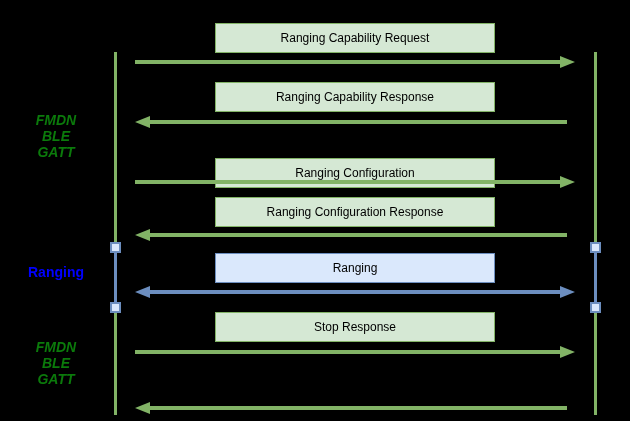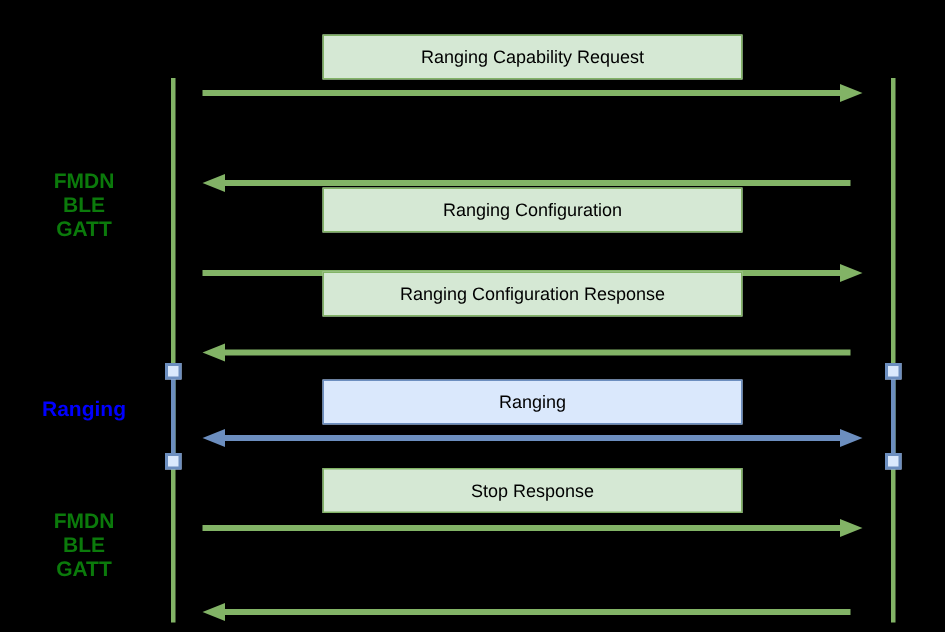--- a/index.html
+++ b/index.html
@@ -44,21 +44,21 @@
     border-top:6px solid transparent;border-bottom:6px solid transparent;}
   .head.right{right:0;border-left:15px solid;}
   .head.left{left:0;border-right:15px solid;}
   .c-green .head{border-left-color:var(--green-stroke);border-right-color:var(--green-stroke);}
   .c-blue  .head{border-left-color:var(--blue-stroke);border-right-color:var(--blue-stroke);}
   
   .section-label{
     position:absolute;left:11px;width:90px;text-align:center;
     font-weight:bold;font-size:14px;line-height:16px;z-index:2;
   }
-  .section-label.green-text{color:var(--section-green-text);}
+  .section-label.green-text{color:var(--section-green-text);font-style:italic;}
   .section-label.blue-text{color:var(--section-blue-text);}
 </style>
 </head>
 <body>
 
 <div id="canvas">
 
   <div class="section-label green-text" style="top:112px">
     <div>FMDN</div>
     <div>BLE</div>
@@ -84,34 +84,37 @@
   <div class="activation" style="left:590px;top:302px"></div>
 
   <div class="msg-box green" style="top:23px">
     <span>Ranging Capability Request</span>
   </div>
   <div class="arrow dir-right c-green" style="top:56px">
     <div class="line"></div>
     <div class="head right"></div>
   </div>
 
+  <div class="msg-box green" style="top:82px">
+    <span>Ranging Capability Response</span>
+  </div>
   <div class="arrow dir-left c-green" style="top:116px">
     <div class="line"></div>
     <div class="head left"></div>
   </div>
 
-  <div class="msg-box green" style="top:125px">
+  <div class="msg-box green" style="top:158px">
     <span>Ranging Configuration</span>
   </div>
   <div class="arrow dir-right c-green" style="top:176px">
     <div class="line"></div>
     <div class="head right"></div>
   </div>
 
-  <div class="msg-box green" style="top:181px">
+  <div class="msg-box green" style="top:197px">
     <span>Ranging Configuration Response</span>
   </div>
   <div class="arrow dir-left c-green" style="top:229px">
     <div class="line"></div>
     <div class="head left"></div>
   </div>
 
   <div class="msg-box blue" style="top:253px">
     <span>Ranging</span>
   </div>

